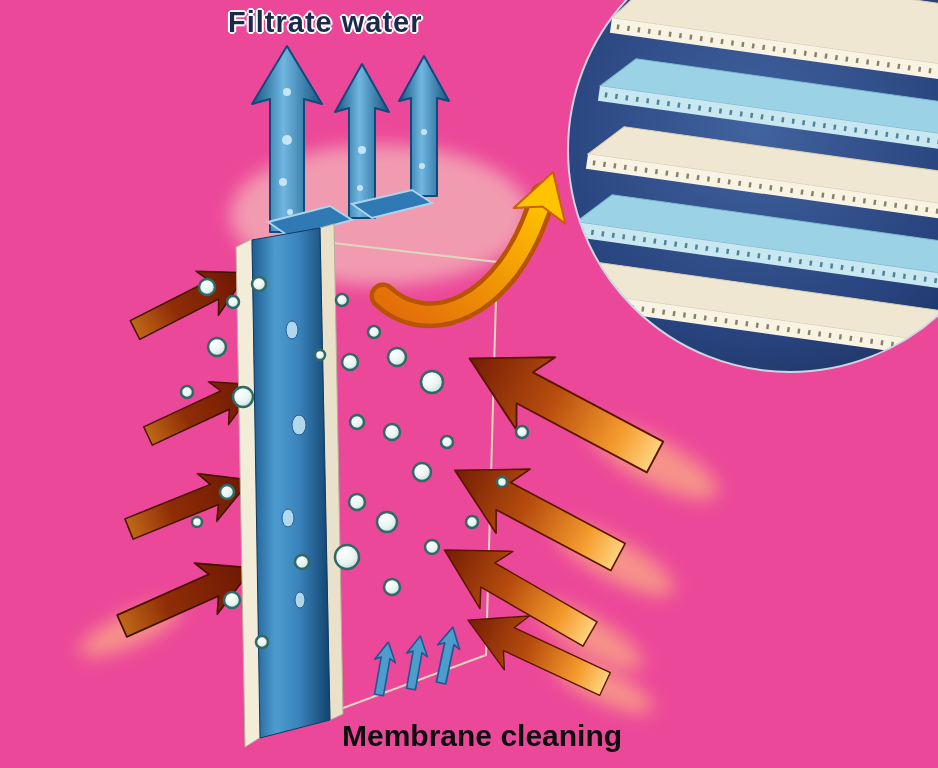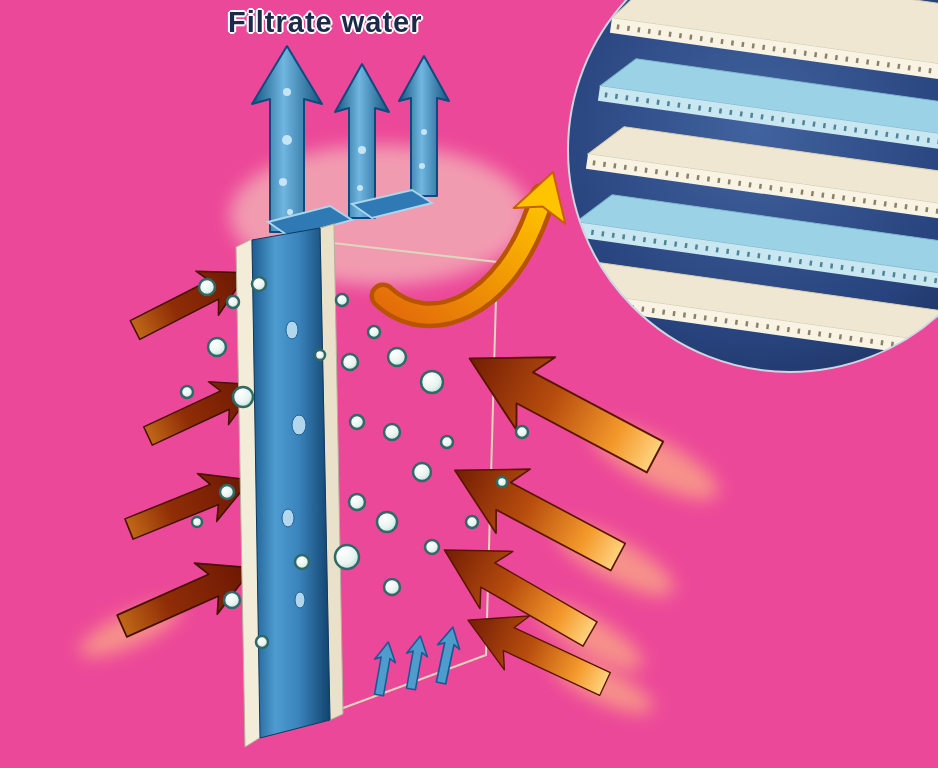--- a/index.html
+++ b/index.html
@@ -222,14 +222,15 @@
   </g>
 
   <g>
     <path class="oUnder" d="M383,296 C425,336 507,316 543,196"></path>
     <path class="oOver" d="M383,296 C425,336 507,316 543,196"></path>
     <polygon class="oHead" points="0,0 -46,27 -36,0 -46,-27" transform="translate(553,172) rotate(-73)"></polygon>
   </g>
 </svg>
 
 <div class="label" id="lbl-filtrate">Filtrate water</div>
+<div class="label" id="lbl-cleaning">Membrane cleaning</div>
 
 </div>
 
 </body></html>

